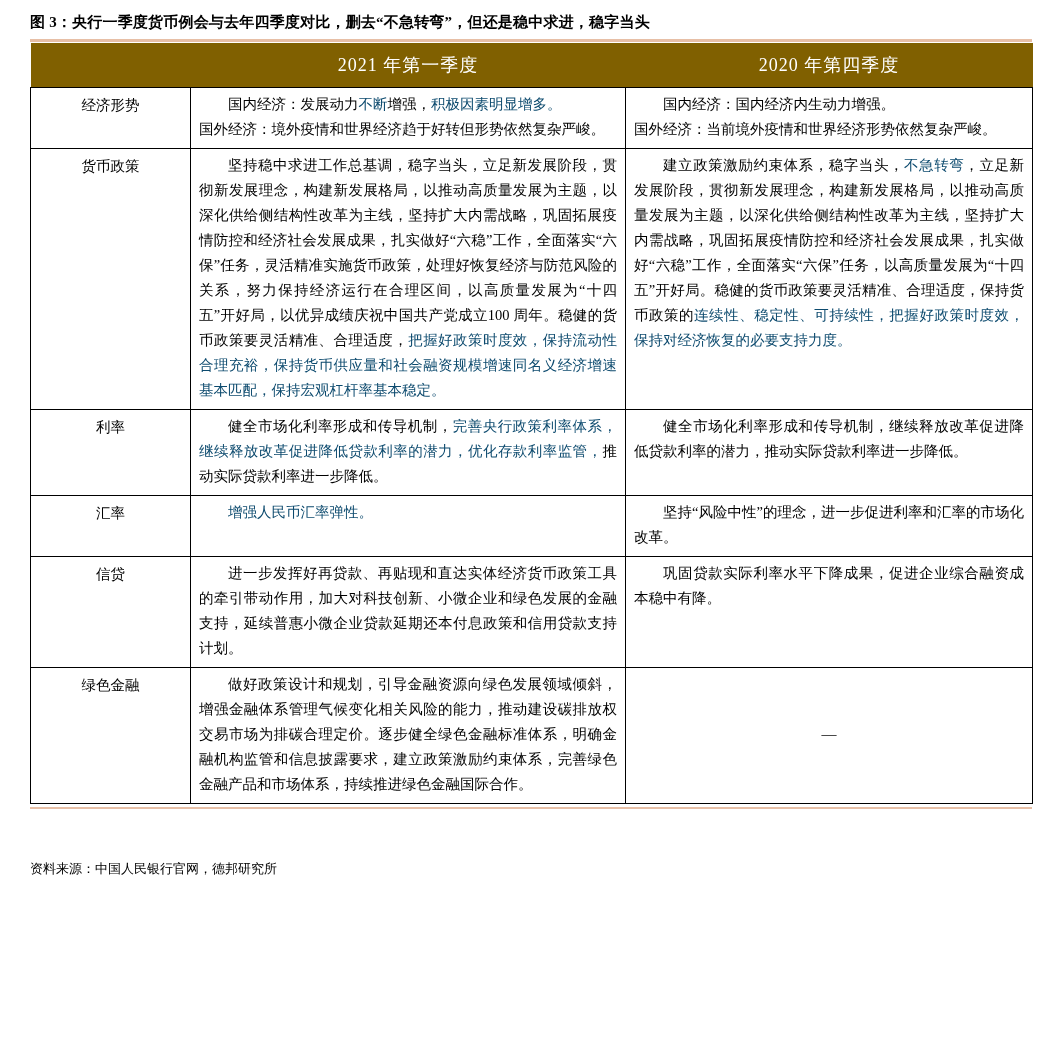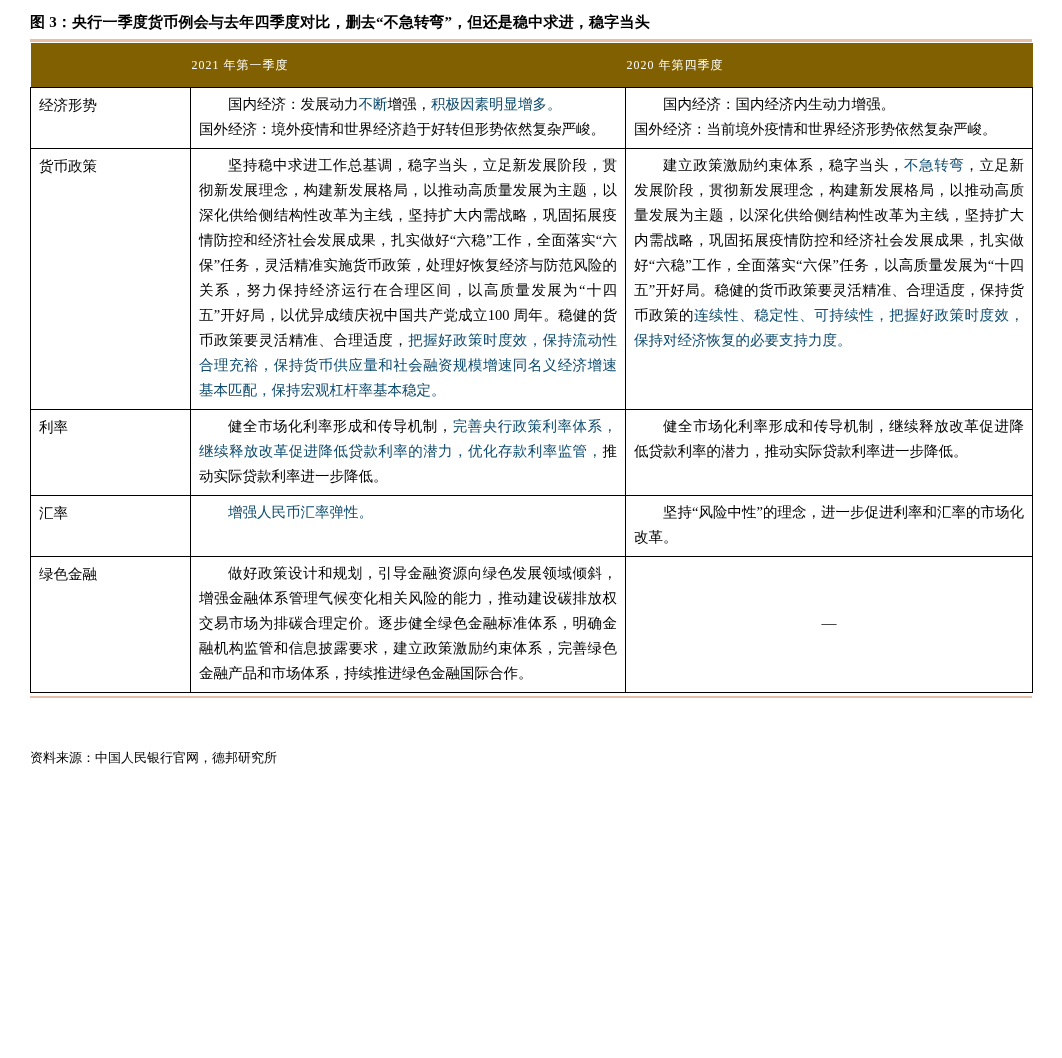--- a/index.html
+++ b/index.html
@@ -47,39 +47,39 @@
     table-layout: fixed;
     margin-top: 1px;
   }
   table.cmp col.c-label { width: 160px; }
   table.cmp col.c-q1    { width: 435px; }
   table.cmp col.c-q4    { width: 407px; }
 
   thead th {
     background: #806000;
     color: #ffffff;
-    font-size: 12px;
+    font-size: 18px;
     font-weight: normal;
     height: 42px;
-    text-align: left;
+    text-align: center;
     vertical-align: middle;
     border: none;
     letter-spacing: 1px;
   }
   thead th.blank { background: #806000; }
 
   tbody td {
     border: 1px solid #000000;
     vertical-align: top;
     font-size: 14.5px;
     line-height: 25px;
     padding: 4px 8px 6px 8px;
   }
   tbody tr td.label {
-    text-align: left;
+    text-align: center;
     padding-top: 5px;
     font-size: 14.5px;
     white-space: nowrap;
   }
   tbody td.body p {
     margin: 0;
     text-indent: 2em;
     text-align: justify;
     text-justify: inter-ideograph;
   }
@@ -161,20 +161,29 @@
         <tr>
           <td class="label">汇率</td>
           <td class="body">
             <p><span class="red">增强人民币汇率弹性。</span></p>
           </td>
           <td class="body">
             <p><span>坚持“风险中性”的理念，进一步促进利率和汇率的市场化改革。</span></p>
           </td>
         </tr>
         <tr>
+          <td class="label">信贷</td>
+          <td class="body">
+            <p><span>进一步发挥好再贷款、再贴现和直达实体经济货币政策工具的牵引带动作用，加大对科技创新、小微企业和绿色发展的金融支持，延续普惠小微企业贷款延期还本付息政策和信用贷款支持计划。</span></p>
+          </td>
+          <td class="body">
+            <p><span>巩固贷款实际利率水平下降成果，促进企业综合融资成本稳中有降。</span></p>
+          </td>
+        </tr>
+        <tr>
           <td class="label">绿色金融</td>
           <td class="body">
             <p><span>做好政策设计和规划，引导金融资源向绿色发展领域倾斜，增强金融体系管理气候变化相关风险的能力，推动建设碳排放权交易市场为排碳合理定价。逐步健全绿色金融标准体系，明确金融机构监管和信息披露要求，建立政策激励约束体系，完善绿色金融产品和市场体系，持续推进绿色金融国际合作。</span></p>
           </td>
           <td class="dash">—</td>
         </tr>
       </tbody>
   </table>
 
   <div class="bottom-rule"></div>

